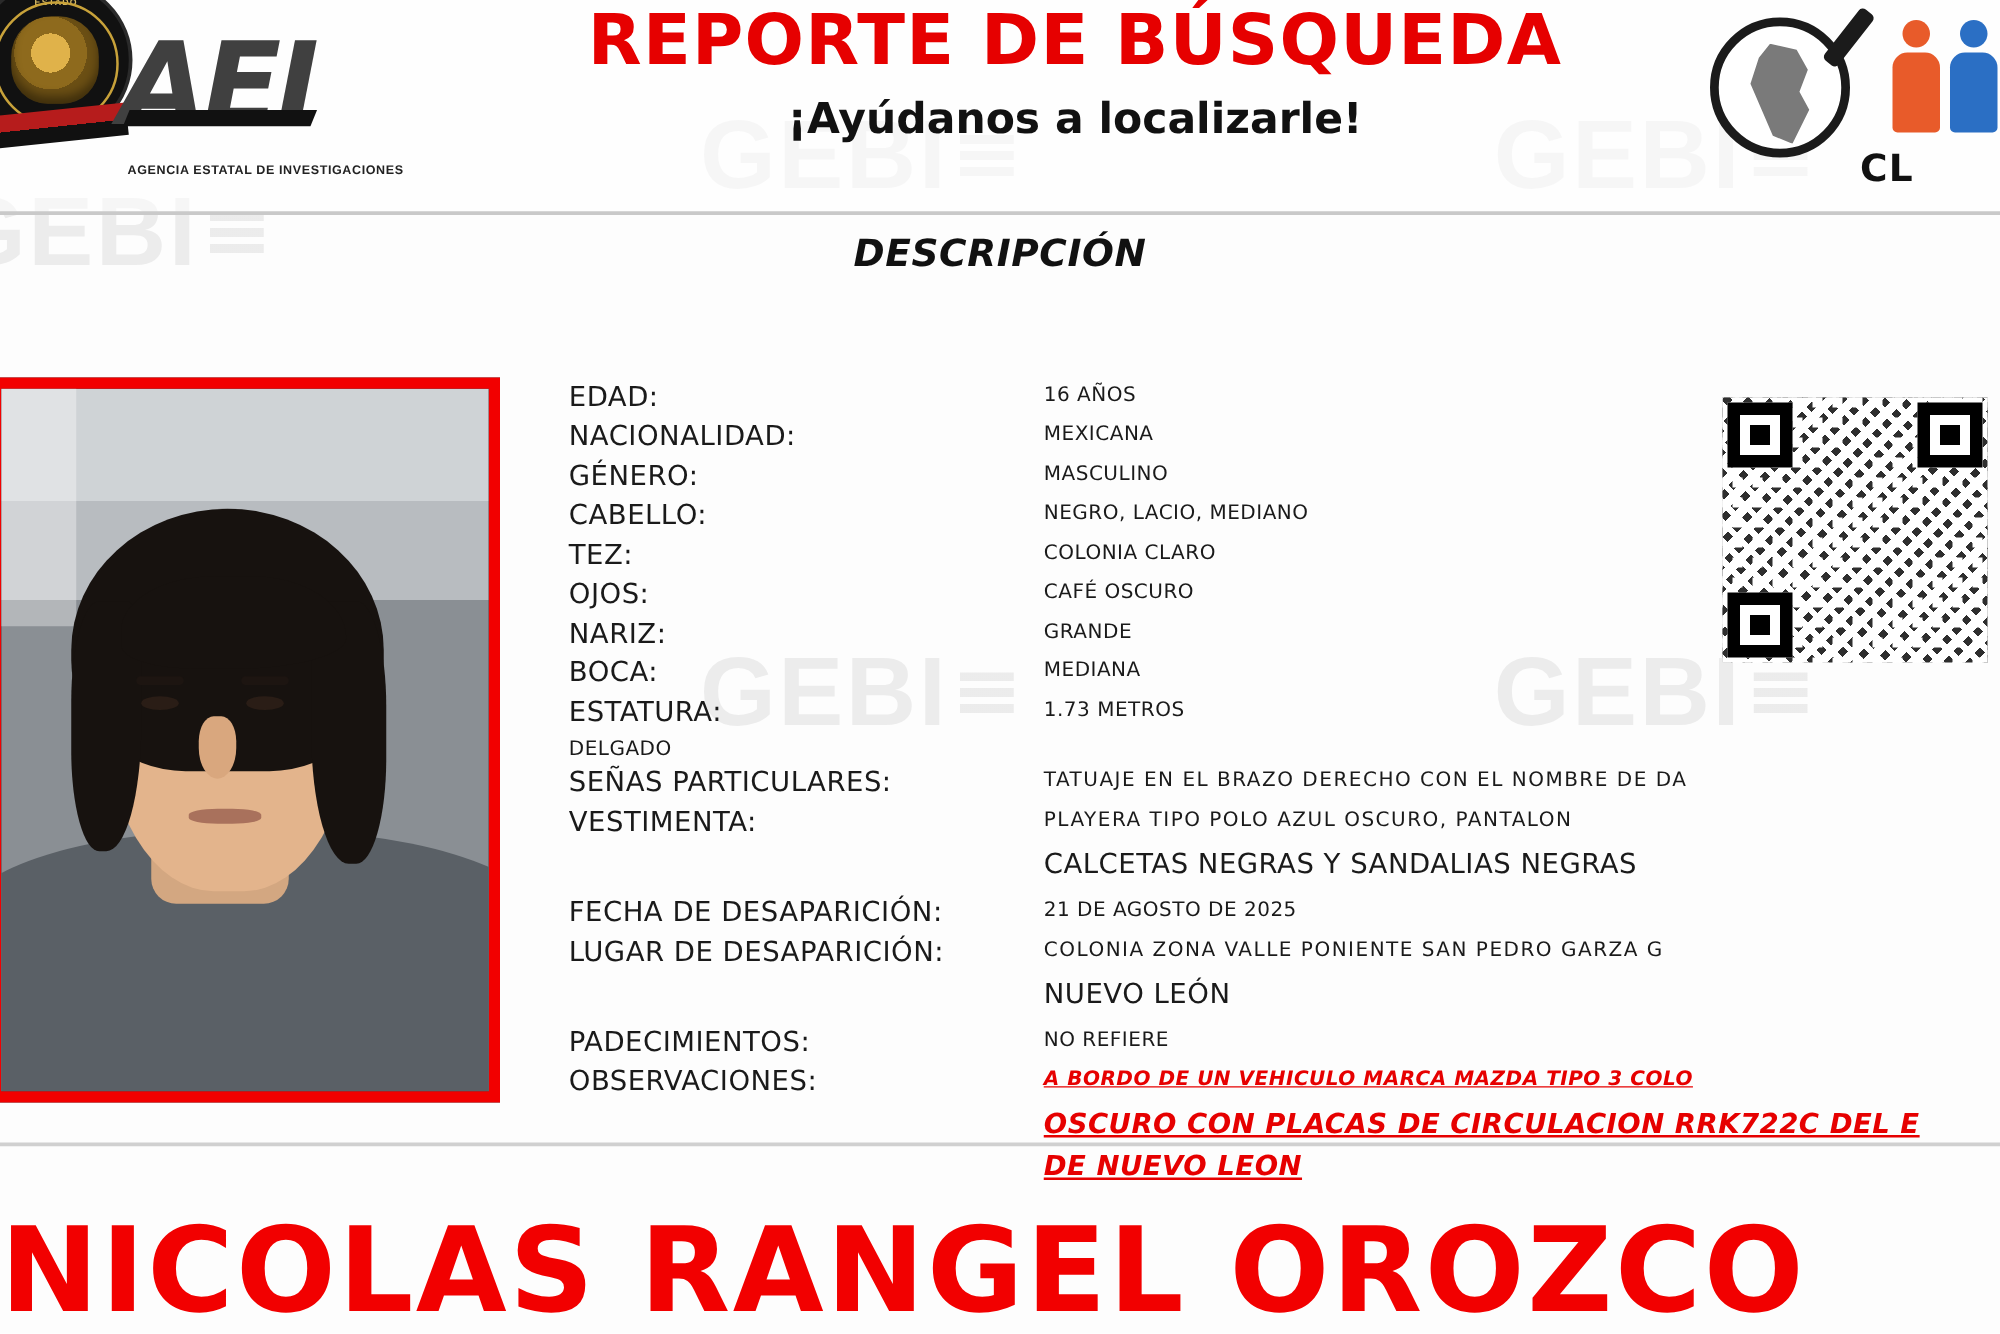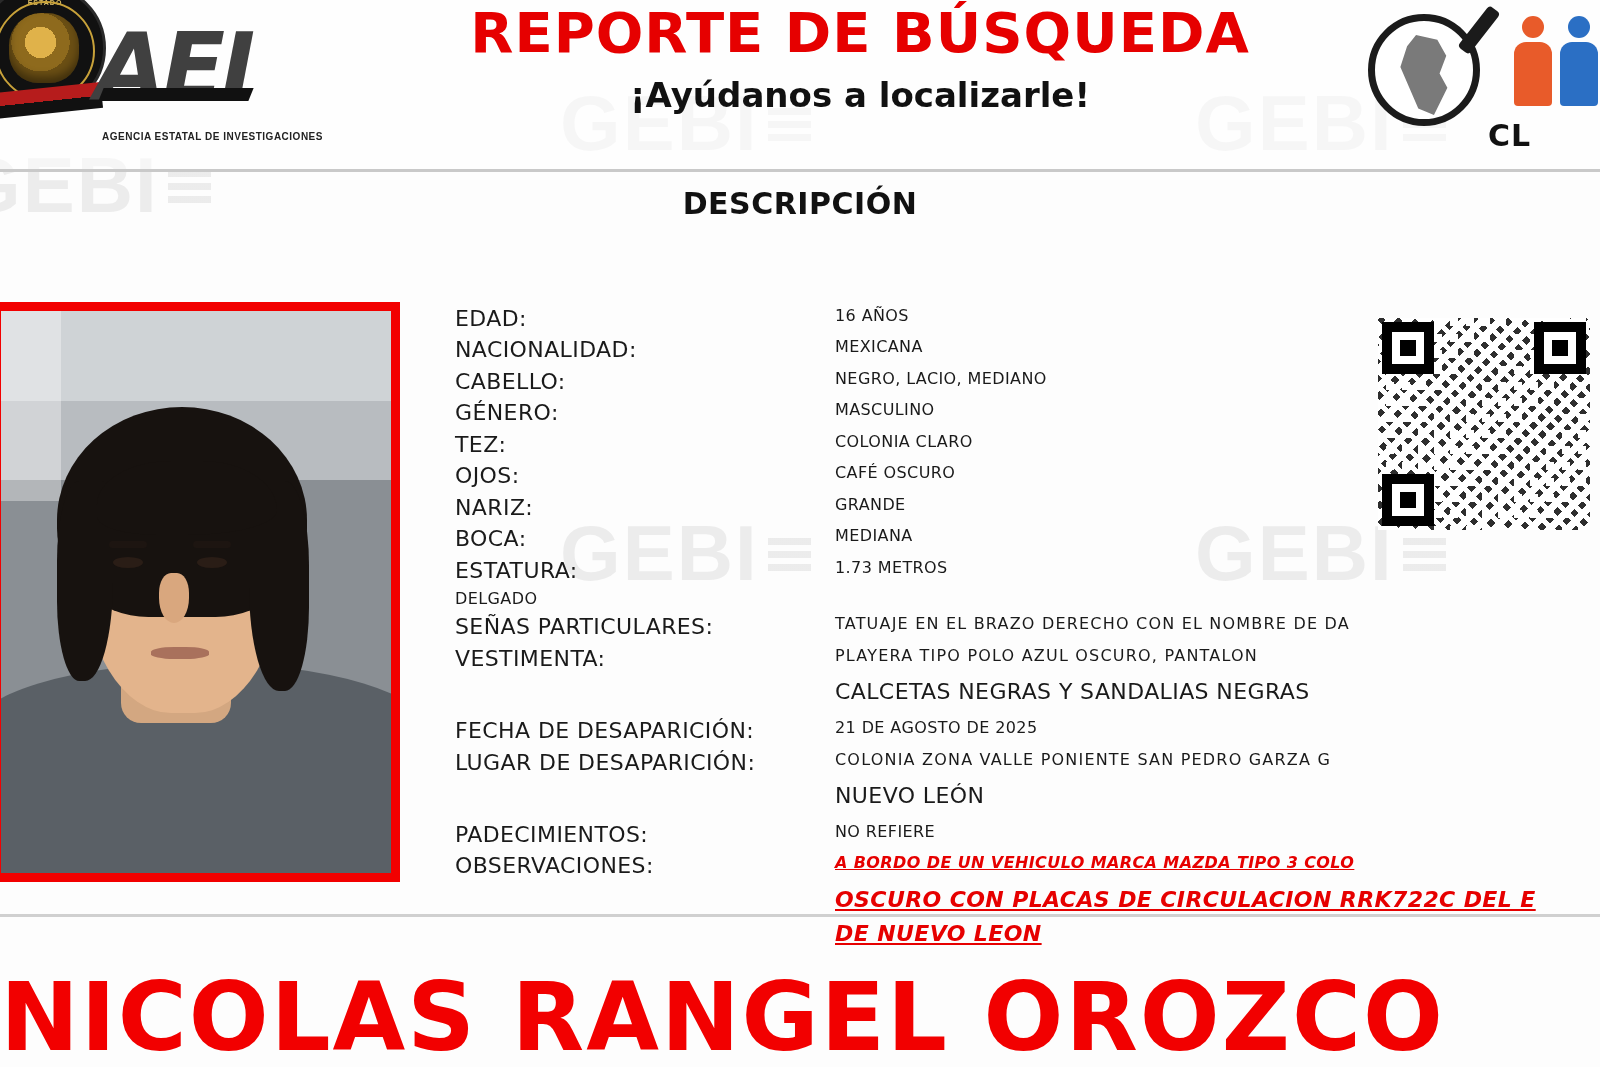--- a/index.html
+++ b/index.html
@@ -220,20 +220,21 @@
   .desc-heading {
     position: absolute;
     left: 0; top: 186px;
     width: 1600px;
     text-align: center;
     font-family: "DejaVu Sans", sans-serif;
     font-weight: bold;
     font-size: 30px;
     color: #111;
     letter-spacing: 0.5px;
+    font-style: italic;
   }
 
   
   .photo-frame {
     position: absolute;
     left: -8px; top: 302px;
     width: 408px; height: 580px;
     border: 9px solid #f20000;
     background: #3a3f45;
     overflow: hidden;
@@ -522,26 +523,26 @@
 
     <div class="row">
         <div class="lbl">EDAD:</div>
         <div class="val">16 AÑOS</div>
       </div>
     <div class="row">
         <div class="lbl">NACIONALIDAD:</div>
         <div class="val">MEXICANA</div>
       </div>
     <div class="row">
+        <div class="lbl">GÉNERO:</div>
+        <div class="val">MASCULINO</div>
+      </div>
+    <div class="row">
         <div class="lbl">CABELLO:</div>
         <div class="val">NEGRO, LACIO, MEDIANO</div>
-      </div>
-    <div class="row">
-        <div class="lbl">GÉNERO:</div>
-        <div class="val">MASCULINO</div>
       </div>
     <div class="row">
         <div class="lbl">TEZ:</div>
         <div class="val">COLONIA CLARO</div>
       </div>
     <div class="row">
         <div class="lbl">OJOS:</div>
         <div class="val">CAFÉ OSCURO</div>
       </div>
     <div class="row">

